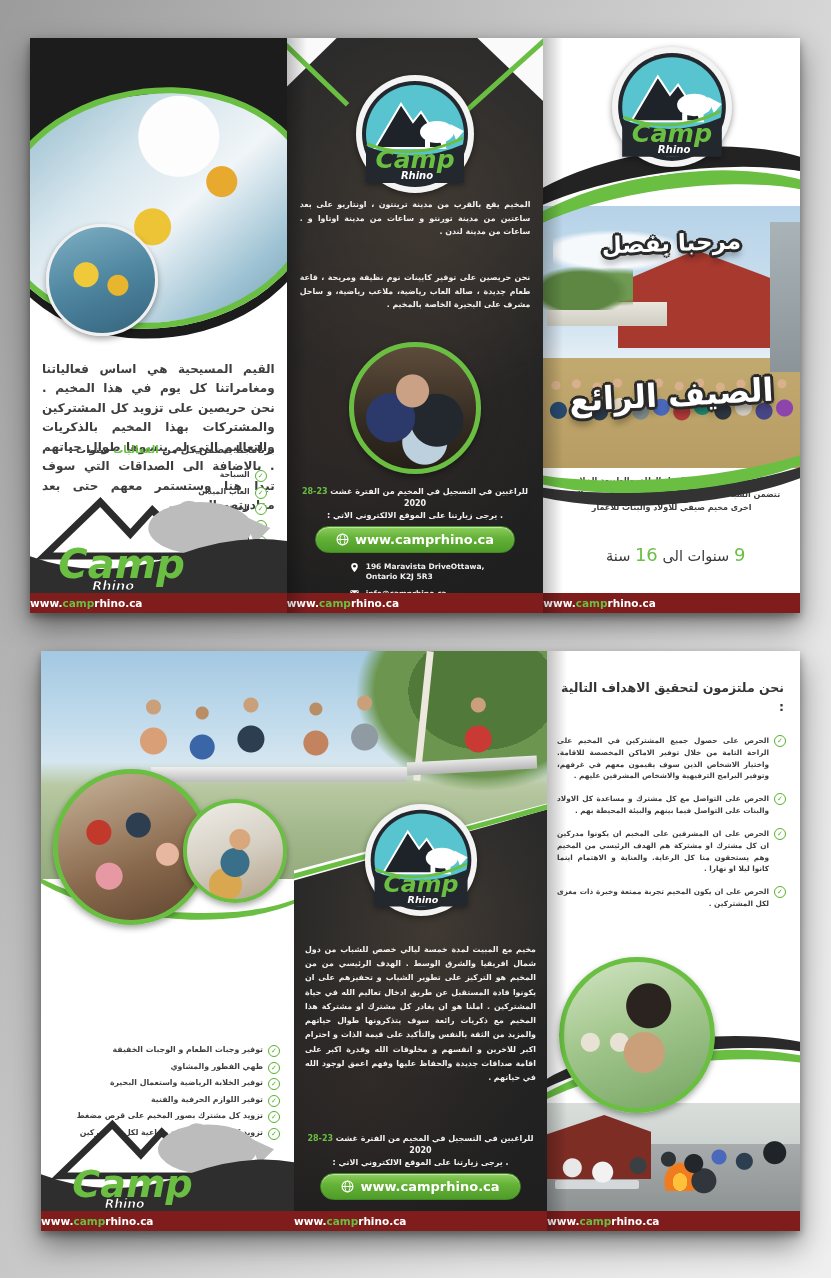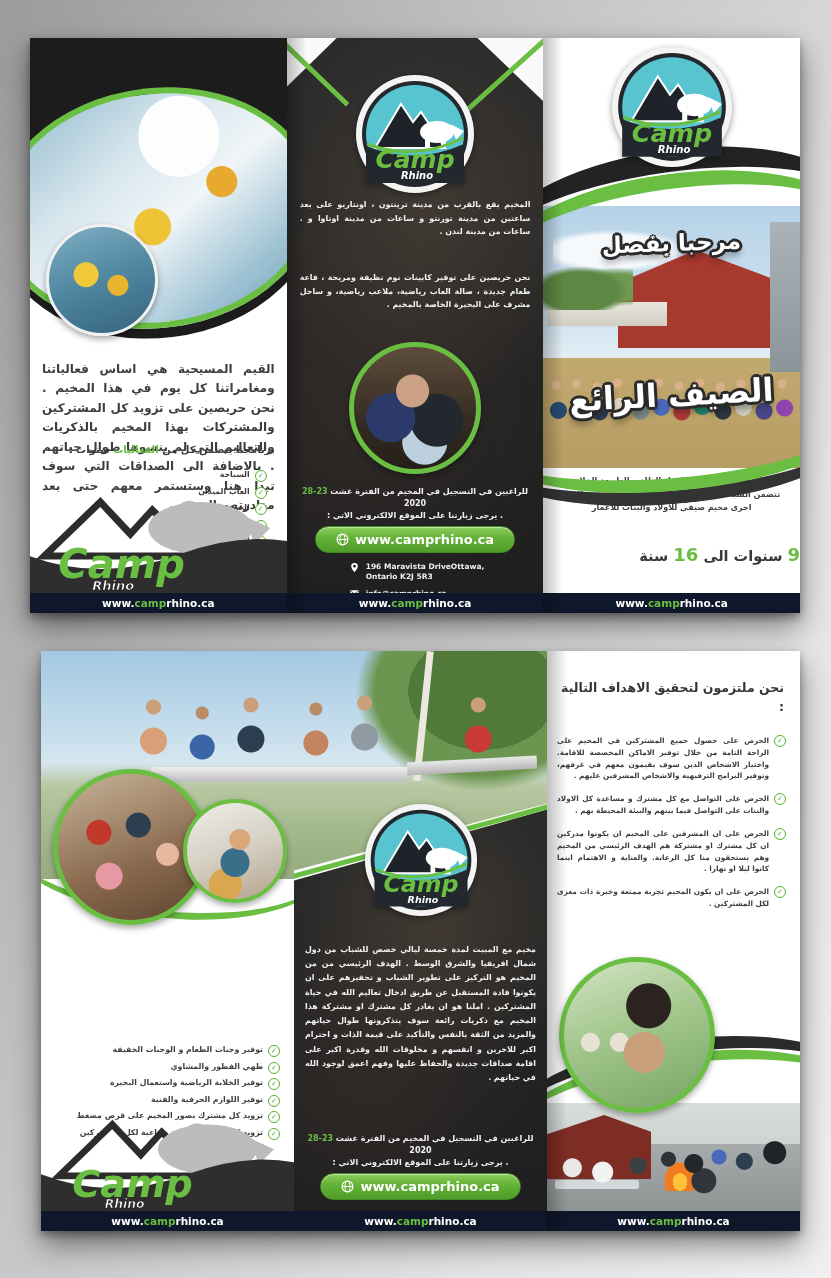--- a/index.html
+++ b/index.html
@@ -18,22 +18,22 @@
   .para-w{font-weight:700;font-size:7.9px;line-height:1.72;color:#f2f2f2;text-align:justify;direction:rtl;}
   .green{color:#6abf43;}
   .chk{display:flex;direction:rtl;align-items:flex-start;gap:5px;margin-bottom:4.5px;}
   .ck{flex:0 0 auto;width:10px;height:10px;border:1.4px solid #55b22c;border-radius:50%;color:#55b22c;
       font-size:7px;line-height:10px;text-align:center;font-weight:700;background:#fff;}
   .chk-t{font-weight:700;font-size:7.8px;color:#3e3e3e;line-height:1.35;}
   .outline{color:#fff;font-weight:700;
     text-shadow:-2px -2px 0 #2a2a2a,2px -2px 0 #2a2a2a,-2px 2px 0 #2a2a2a,2px 2px 0 #2a2a2a,
                  0 -3px 0 #2a2a2a,0 3px 0 #2a2a2a,-3px 0 0 #2a2a2a,3px 0 0 #2a2a2a,0 6px 7px rgba(0,0,0,.45);}
   
-  .foot{position:absolute;left:0;right:0;bottom:0;height:20px;background:#0f172a;z-index:30;
-        display:flex;align-items:center;justify-content:center;font-weight:700;font-size:10.5px;color:#fff;}
+  .foot{position:absolute;left:0;right:0;bottom:0;height:20px;background:#7f1d1d;z-index:30;
+        display:flex;align-items:center;font-weight:700;font-size:10.5px;color:#fff;}
   .foot .g{color:#6abf43;}
   
   .badge{position:absolute;z-index:20;filter:drop-shadow(0 2px 3px rgba(0,0,0,.4));}
   .badge svg{display:block;width:100%;height:100%;}
   
   .pill{position:absolute;height:25px;border-radius:14px;z-index:25;
         background:linear-gradient(180deg,#8ccd5d 0%,#63b136 45%,#4f9c2a 100%);
         border:1.5px solid #418c22;display:flex;align-items:center;justify-content:center;gap:6px;
         color:#fff;font-weight:700;font-size:13px;box-shadow:inset 0 1px 1px rgba(255,255,255,.5);}
   
@@ -81,21 +81,21 @@
   .arc{position:absolute;border-radius:50%;z-index:5;}
   .wedge{position:absolute;top:0;background:#fafafa;z-index:4;}
   
   .crow{display:flex;align-items:flex-start;gap:6px;margin-bottom:7px;color:#f1f1f1;
         font-size:7.5px;font-weight:700;line-height:1.3;text-align:left;}
   .cicon{flex:0 0 auto;width:11px;height:11px;}
   
   .h-prog{font-weight:700;font-size:10px;color:#3a3a3a;direction:rtl;text-align:right;}
   .h-goals{font-weight:700;font-size:12.5px;line-height:1.5;color:#353535;direction:rtl;text-align:right;}
   .regline{color:#f2f2f2;font-weight:700;font-size:8px;direction:rtl;text-align:center;line-height:1.5;}
-  .agel{direction:rtl;text-align:right;font-weight:700;font-size:14.5px;color:#3a3a3a;margin-left:8px;}
+  .agel{direction:rtl;text-align:center;font-weight:400;font-size:14.5px;color:#3a3a3a;margin-left:8px;}
   .agel .n{color:#6abf43;font-size:18px;}
   .costl{direction:rtl;text-align:right;font-weight:700;font-size:9.8px;color:#3a3a3a;line-height:1.6;}
   .costl .amt{color:#6abf43;font-size:12px;}
 </style>
 </head>
 <body>
 
 <div class="sheet" id="sheet1">
 
   <div class="panel">

